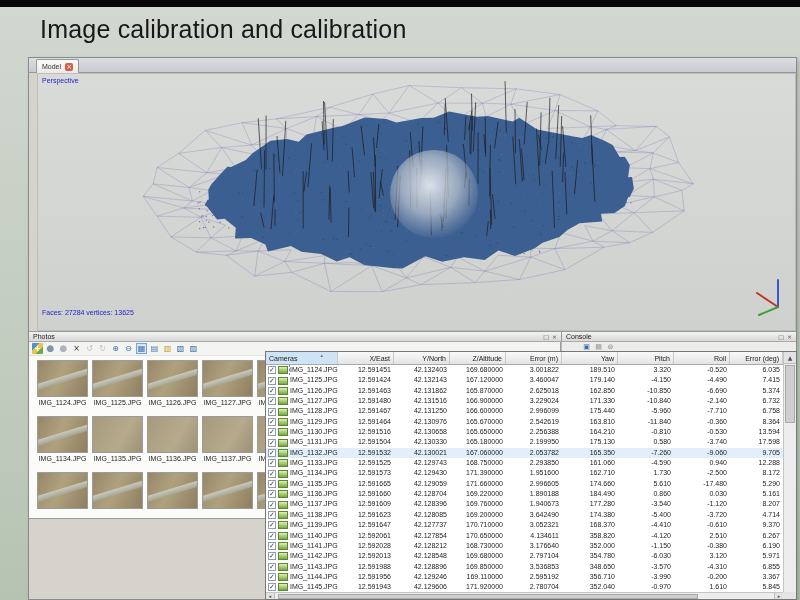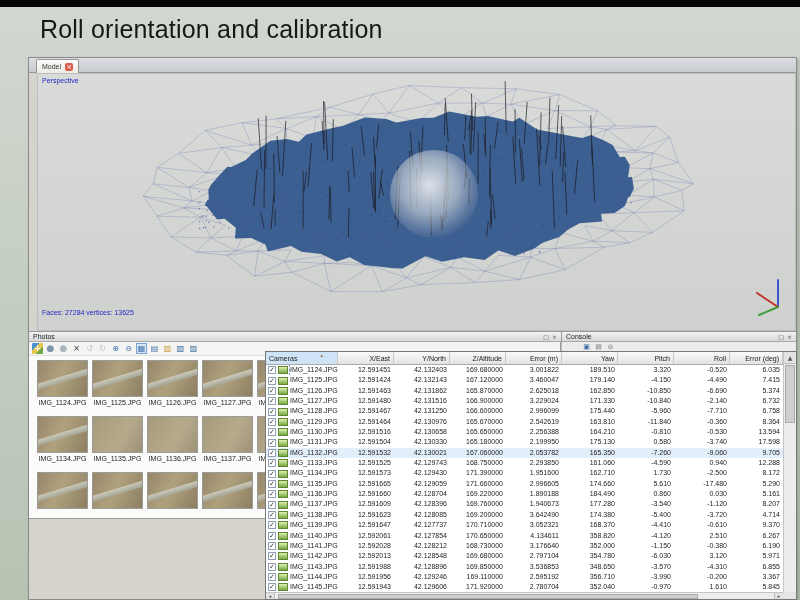--- a/index.html
+++ b/index.html
@@ -72,21 +72,21 @@
   .hbtn.l{left:0;border-right:1px solid #bdbdbd}
   .hbtn.r{right:0;border-left:1px solid #bdbdbd}
   .hthumb{position:absolute;left:12px;top:1px;width:420px;height:5px;background:#cfcfcf;border:1px solid #aaa}
   .corner{position:absolute;right:0;bottom:0;width:13px;height:7px;background:#e5e5e5}
 </style>
 </head>
 <body>
 
 <div class="slide">
   <div class="topbar"></div>
-  <div class="title">Roll orientation and calibration</div>
+  <div class="title">Image calibration and calibration</div>
 
   <div class="appwin">
     <div class="tabbar">
       <div class="tab">
         <span class="tab-label">Model</span>
         <span class="tab-close">×</span>
       </div>
     </div>
 
     <div class="viewport">

